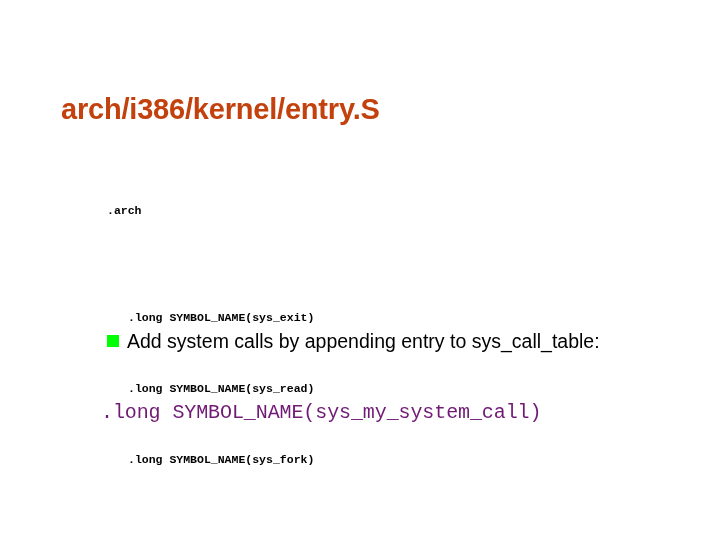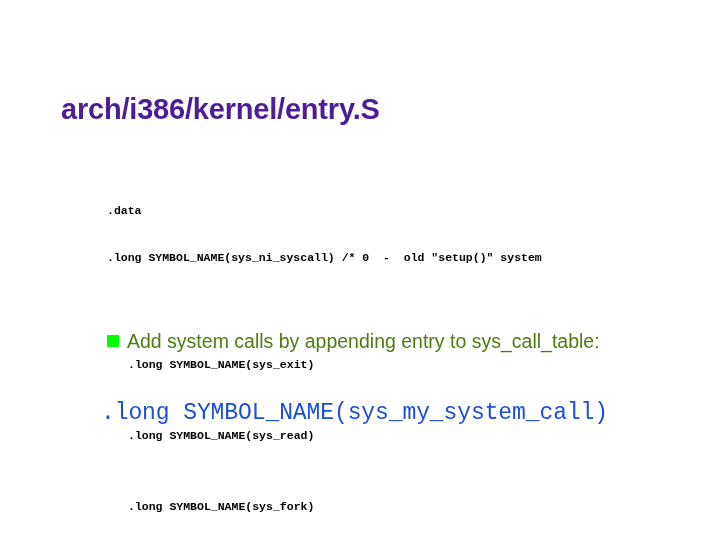--- a/index.html
+++ b/index.html
@@ -19,21 +19,21 @@
 
   
   #slide-title {
     position: absolute;
     left: 61px;
     top: 92px;
     font-family: "Liberation Sans", sans-serif;
     font-weight: bold;
     font-size: 29px;
     line-height: 34px;
-    color: #4c1d95;
+    color: #c2410c;
     white-space: nowrap;
     letter-spacing: -0.2px;
   }
 
   
   #code-block {
     position: absolute;
     left: 107px;
     top: 172px;
     width: 560px;
@@ -63,21 +63,21 @@
 
   
   #bullet-block {
     position: absolute;
     left: 95px;
     top: 328px;
     width: 500px;
     font-family: "Liberation Sans", sans-serif;
     font-size: 19.5px;
     line-height: 26px;
-    color: #4d7c0f;
+    color: #000000;
     padding-left: 12px;
   }
   #bullet-marker {
     display: inline-block;
     width: 12px;
     height: 12px;
     background: #00FF00;
     vertical-align: baseline;
     position: relative;
     top: -1px;
@@ -87,37 +87,36 @@
     display: inline;
   }
 
   
   #append-code-line {
     position: absolute;
     left: 101px;
     top: 400px;
     font-family: "Liberation Mono", "DejaVu Sans Mono", monospace;
     font-weight: normal;
-    font-size: 23px;
+    font-size: 20px;
     line-height: 26px;
-    color: #1d4ed8;
+    color: #701a75;
     white-space: pre;
     letter-spacing: -0.1px;
   }
 </style>
 </head>
 <body>
 
 <div id="slide" style="background: rgb(255, 255, 255);">
 
   <div id="slide-title">arch/i386/kernel/entry.S</div>
 
   <div id="code-block">
-    <div class="code-line">.data</div>
-    <div class="code-line">.long SYMBOL_NAME(sys_ni_syscall) /* 0  -  old "setup()" system</div>
+    <div class="code-line">.arch</div>
     <div class="code-spacer"></div>
     <div class="code-line indented">.long SYMBOL_NAME(sys_exit)</div>
     <div class="code-line indented">.long SYMBOL_NAME(sys_read)</div>
     <div class="code-line indented">.long SYMBOL_NAME(sys_fork)</div>
     
   </div>
 
   <div id="bullet-block">
     <span id="bullet-marker" style="background: rgb(0, 255, 0);"></span><span id="bullet-text">Add system calls by appending entry to sys_call_table:</span>
   </div>

